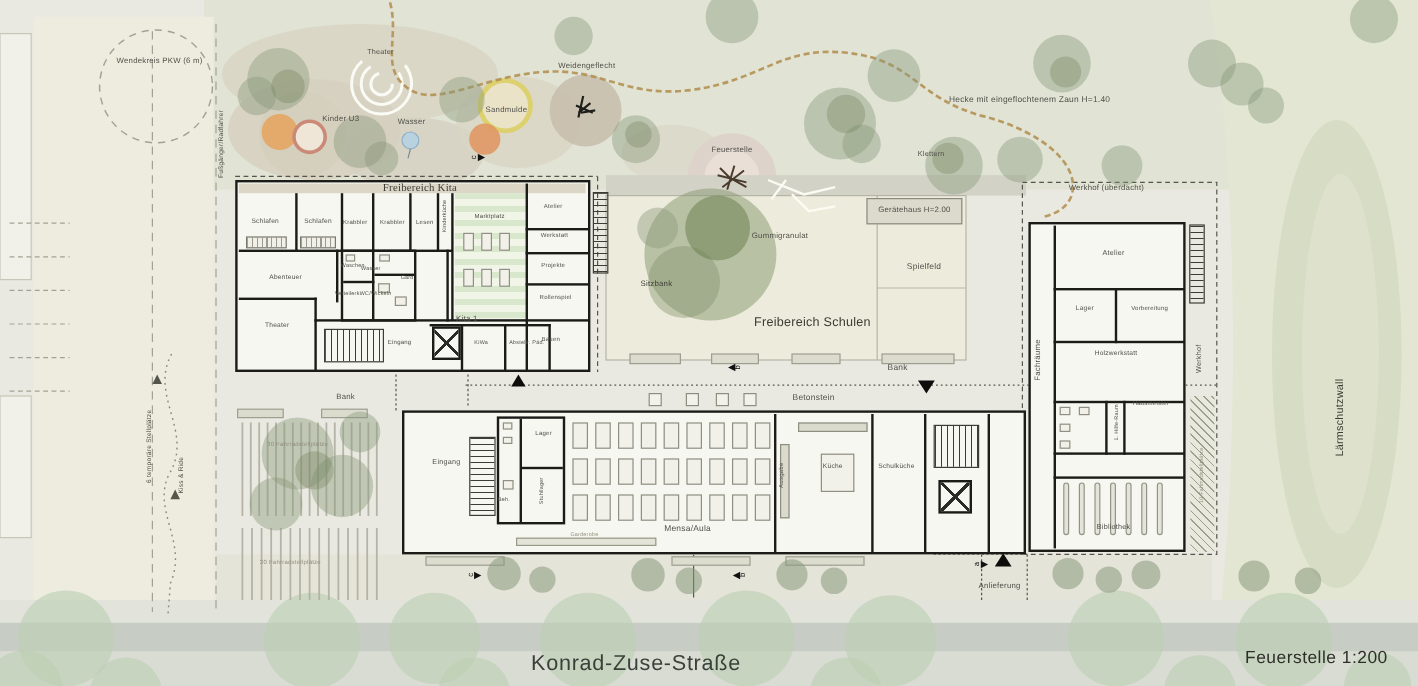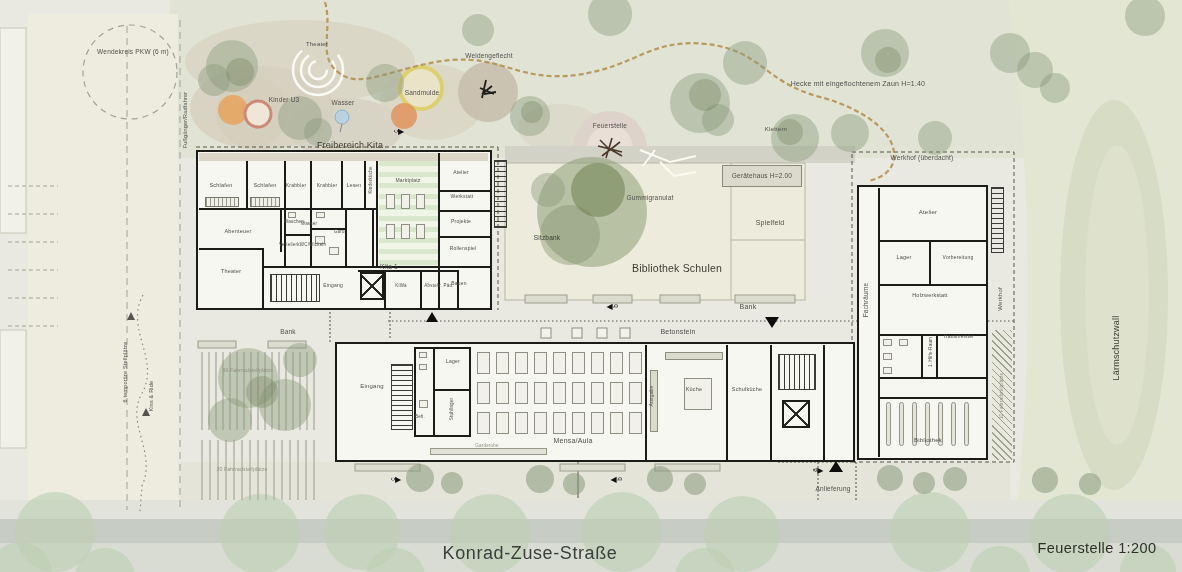--- a/index.html
+++ b/index.html
@@ -363,30 +363,30 @@
     <div class="lbl v s55" style="left:152px;top:396px;">Kiss &amp; Ride</div>
     <div class="lbl s5 gray" style="left:248px;top:371px;">30 Fahrradstellplätze</div>
     <div class="lbl s5 gray" style="left:242px;top:470px;">30 Fahrradstellplätze</div>
     <div class="lbl s65" style="left:288px;top:332px;">Bank</div>
 
     <div class="lbl s6" style="left:317px;top:44px;">Theater</div>
     <div class="lbl s65" style="left:284px;top:100px;">Kinder U3</div>
     <div class="lbl s65" style="left:343px;top:103px;">Wasser</div>
     <div class="lbl s65" style="left:422px;top:93px;">Sandmulde</div>
     <div class="lbl s65" style="left:489px;top:56px;">Weidengeflecht</div>
-    <div class="lbl s9 dark" style="left:350px;top:146px;">Freibereich Kita</div>
+    <div class="lbl s9 dark" style="left:350px;top:157px;font-family:Liberation Serif, serif;">Freibereich Kita</div>
     <div class="lbl s65" style="left:610px;top:126px;">Feuerstelle</div>
     <div class="lbl s6" style="left:776px;top:129px;">Klettern</div>
     <div class="lbl s7" style="left:858px;top:84px;">Hecke mit eingeflochtenem Zaun H=1.40</div>
 
     <div class="lbl s65" style="left:762px;top:176px;">Gerätehaus H=2.00</div>
     <div class="lbl s7" style="left:770px;top:223px;">Spielfeld</div>
     <div class="lbl s65" style="left:650px;top:198px;">Gummigranulat</div>
     <div class="lbl s65 dark" style="left:547px;top:238px;">Sitzbank</div>
-    <div class="lbl s10 dark" style="left:677px;top:269px;">Bibliothek Schulen</div>
+    <div class="lbl s10 dark" style="left:677px;top:269px;">Freibereich Schulen</div>
     <div class="lbl s7" style="left:748px;top:307px;">Bank</div>
     <div class="lbl s7" style="left:678px;top:332px;">Betonstein</div>
 
     <div class="lbl s55" style="left:221px;top:186px;">Schlafen</div>
     <div class="lbl s55" style="left:265px;top:186px;">Schlafen</div>
     <div class="lbl s5" style="left:296px;top:186px;">Krabbler</div>
     <div class="lbl s5" style="left:327px;top:186px;">Krabbler</div>
     <div class="lbl s5" style="left:354px;top:186px;">Lesen</div>
     <div class="lbl v s4" style="left:371px;top:180px;">Kinderküche</div>
     <div class="lbl s5" style="left:408px;top:181px;">Marktplatz</div>

